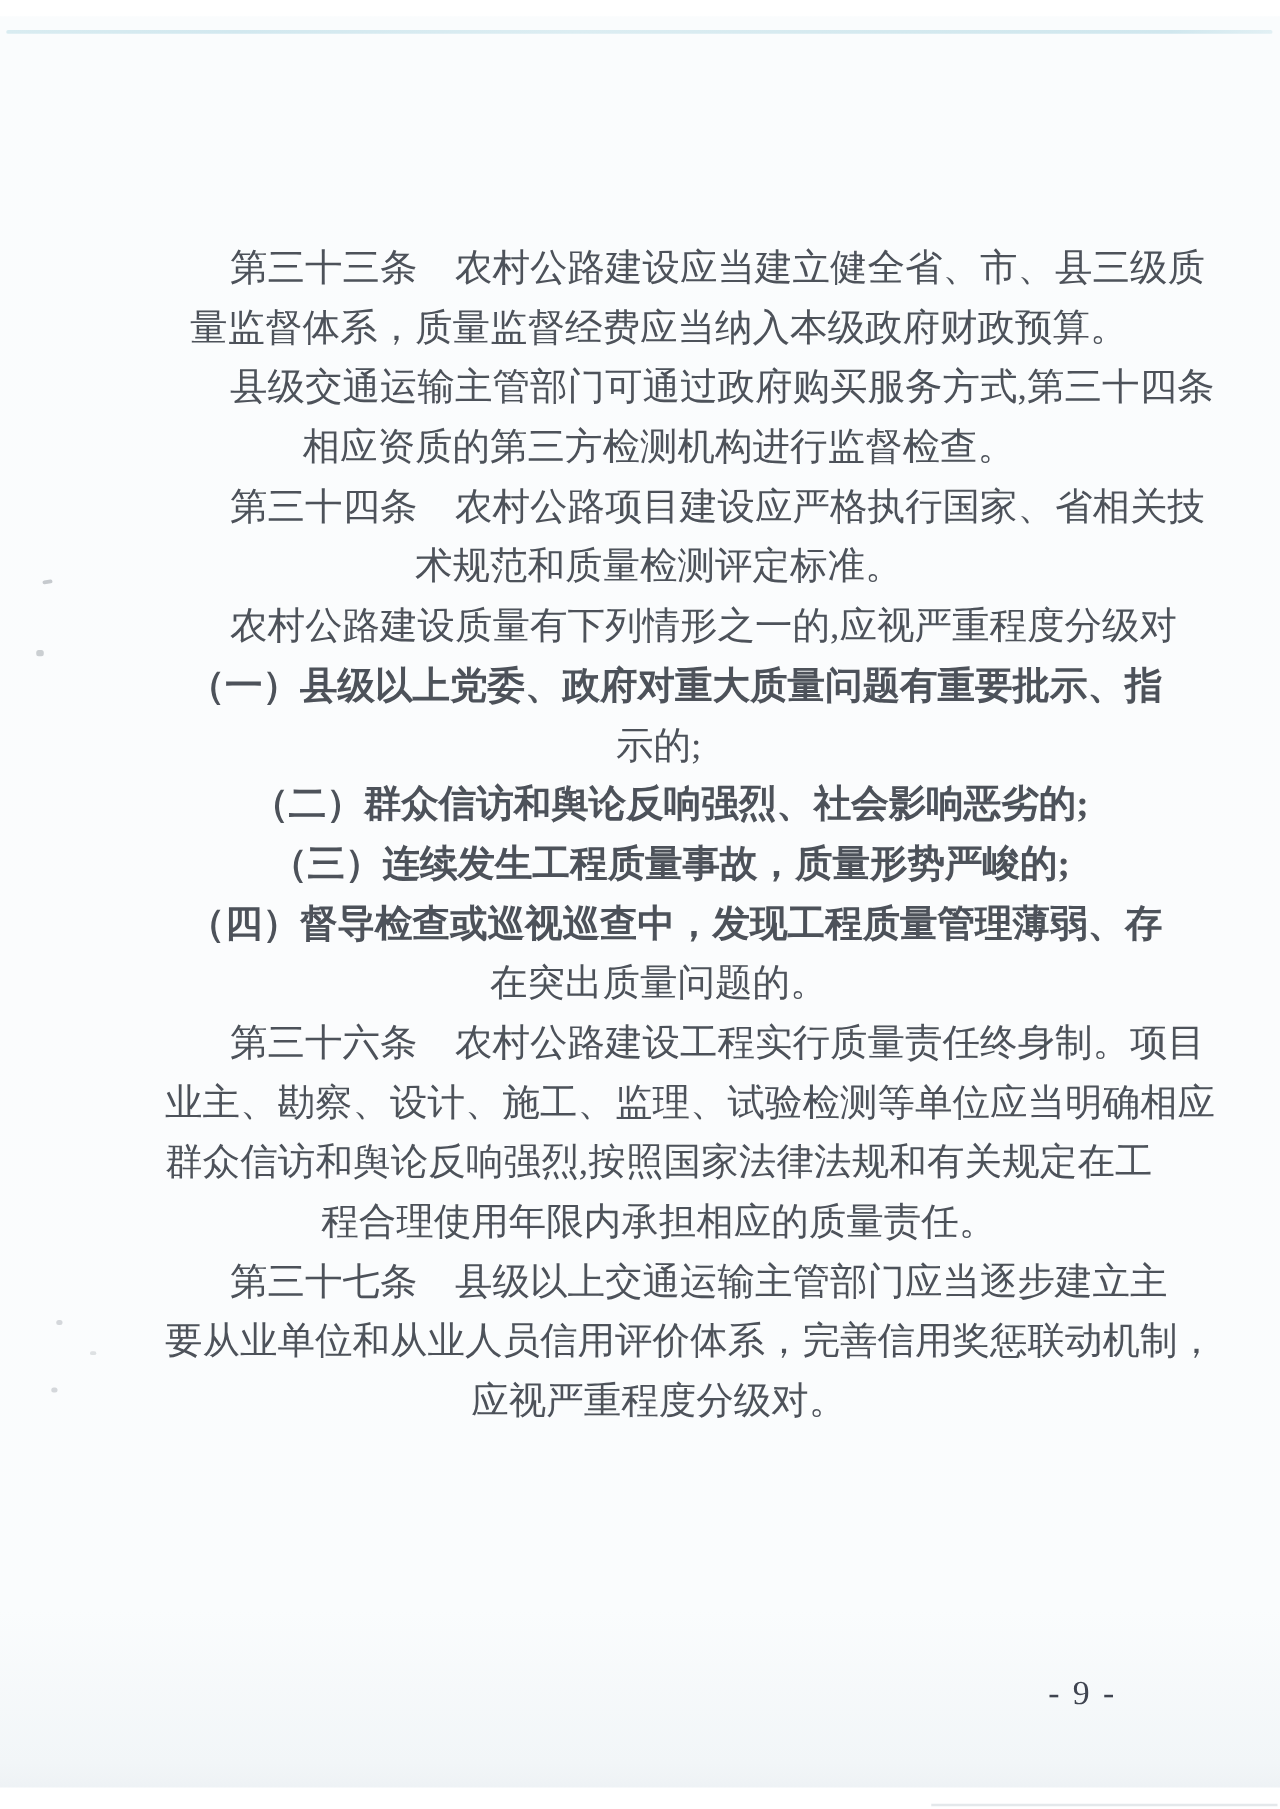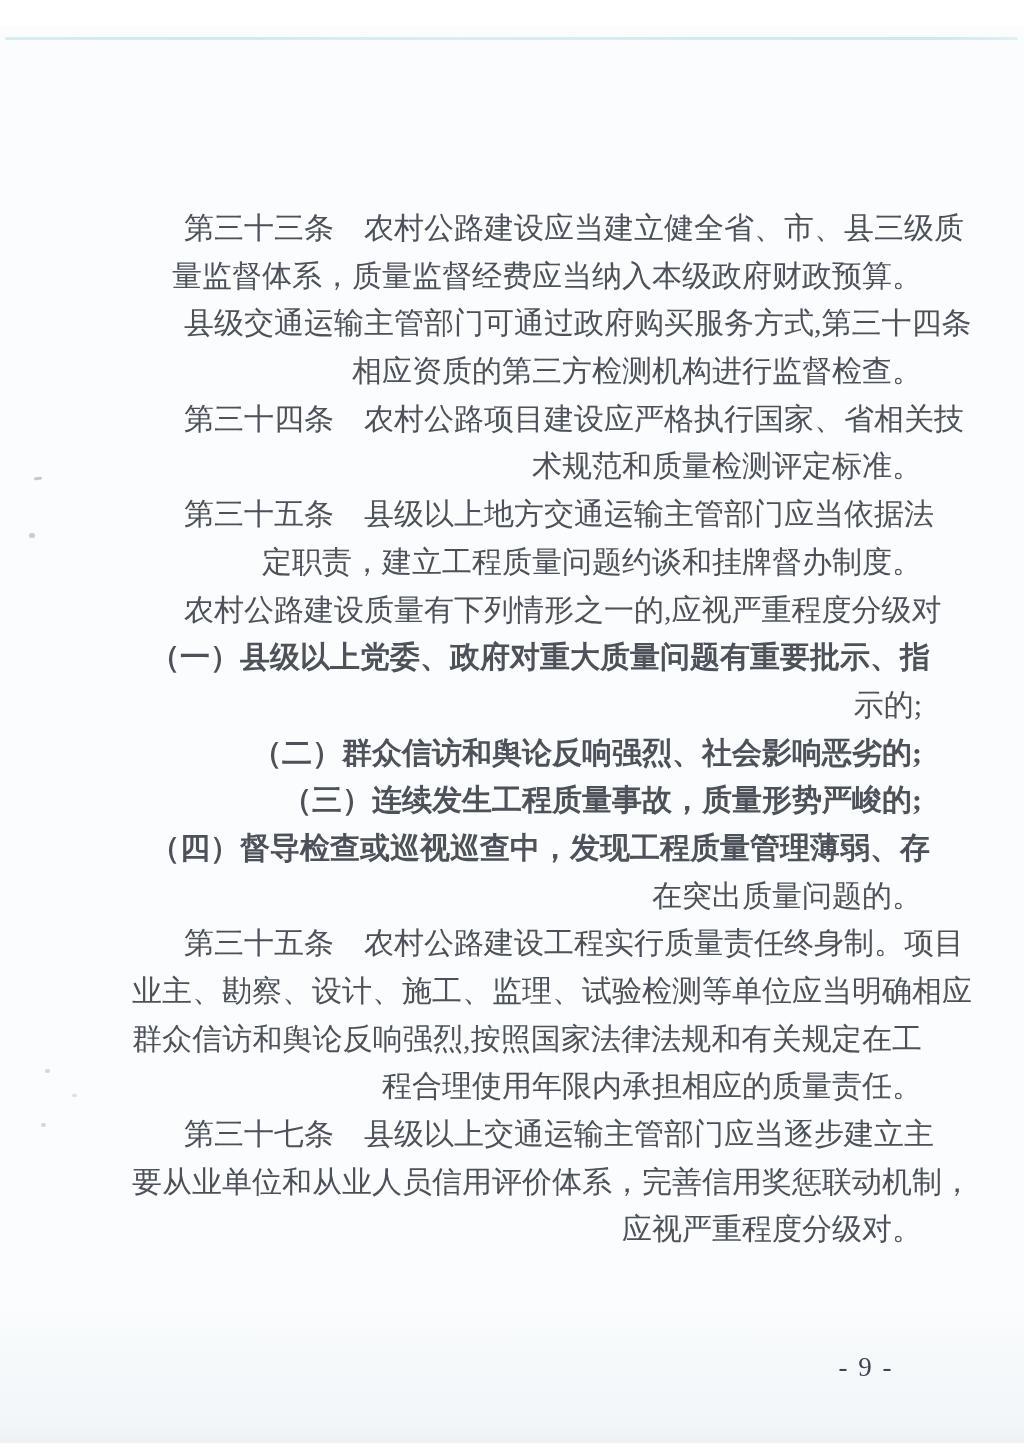--- a/index.html
+++ b/index.html
@@ -5,21 +5,21 @@
   * { margin: 0; padding: 0; box-sizing: border-box; }
   html, body { width: 1024px; height: 1447px; }
   body {
     position: relative;
     overflow: hidden;
     background: #ffffff;
     font-family: "Liberation Serif", "DejaVu Serif", serif;
   }
   .page {
     position: absolute;
-    left: 0; top: 26px;
+    left: 0; top: 13px;
     width: 1024px; height: 1417px;
     background: linear-gradient(180deg,
       #fafcfd 0%, #fbfcfd 55%, #fafcfd 90%,
       #f2f6f8 98.6%, #eef2f5 100%);
   }
   .top-rule {
     position: absolute;
     left: 5px; top: 11px;
     width: 1013px; height: 3px;
     background: linear-gradient(90deg,
@@ -41,21 +41,21 @@
     font-size: 30px;
     color: #4d525a;
     -webkit-font-smoothing: antialiased;
   }
   .doc-text p { margin: 0; }
   .line {
     display: block;
     height: 47.7px;
     line-height: 47.7px;
     white-space: nowrap;
-    text-align: right;
+    text-align: center;
   }
   .fill {
     text-align: justify;
     text-align-last: justify;
     text-justify: inter-character;
   }
   .indent { text-indent: 52px; }
   .indent-paren { text-indent: 18px; font-weight: bold; }
   .page-num {
     position: absolute;
@@ -96,24 +96,20 @@
     <p>
       <span class="line fill indent">县级交通运输主管部门可通过政府购买服务方式,第三十四条</span>
       <span class="line">相应资质的第三方检测机构进行监督检查。</span>
     </p>
 
     <p>
       <span class="line fill indent">第三十四条　农村公路项目建设应严格执行国家、省相关技</span>
       <span class="line">术规范和质量检测评定标准。</span>
     </p>
 
-    <p>
-      <span class="line fill indent">第三十五条　县级以上地方交通运输主管部门应当依据法</span>
-      <span class="line">定职责，建立工程质量问题约谈和挂牌督办制度。</span>
-    </p>
 
     <p>
       <span class="line fill indent">农村公路建设质量有下列情形之一的,应视严重程度分级对</span>
     </p>
 
     <p>
       <span class="line fill indent-paren">（一）县级以上党委、政府对重大质量问题有重要批示、指</span>
       <span class="line">示的;</span>
     </p>
 
@@ -124,21 +120,21 @@
     <p>
       <span class="line indent-paren">（三）连续发生工程质量事故，质量形势严峻的;</span>
     </p>
 
     <p>
       <span class="line fill indent-paren">（四）督导检查或巡视巡查中，发现工程质量管理薄弱、存</span>
       <span class="line">在突出质量问题的。</span>
     </p>
 
     <p>
-      <span class="line fill indent">第三十五条　农村公路建设工程实行质量责任终身制。项目</span>
+      <span class="line fill indent">第三十六条　农村公路建设工程实行质量责任终身制。项目</span>
       <span class="line fill">业主、勘察、设计、施工、监理、试验检测等单位应当明确相应</span>
       <span class="line fill">群众信访和舆论反响强烈,按照国家法律法规和有关规定在工</span>
       <span class="line">程合理使用年限内承担相应的质量责任。</span>
     </p>
 
     <p>
       <span class="line fill indent">第三十七条　县级以上交通运输主管部门应当逐步建立主</span>
       <span class="line fill">要从业单位和从业人员信用评价体系，完善信用奖惩联动机制，</span>
       <span class="line">应视严重程度分级对。</span>
     </p>

